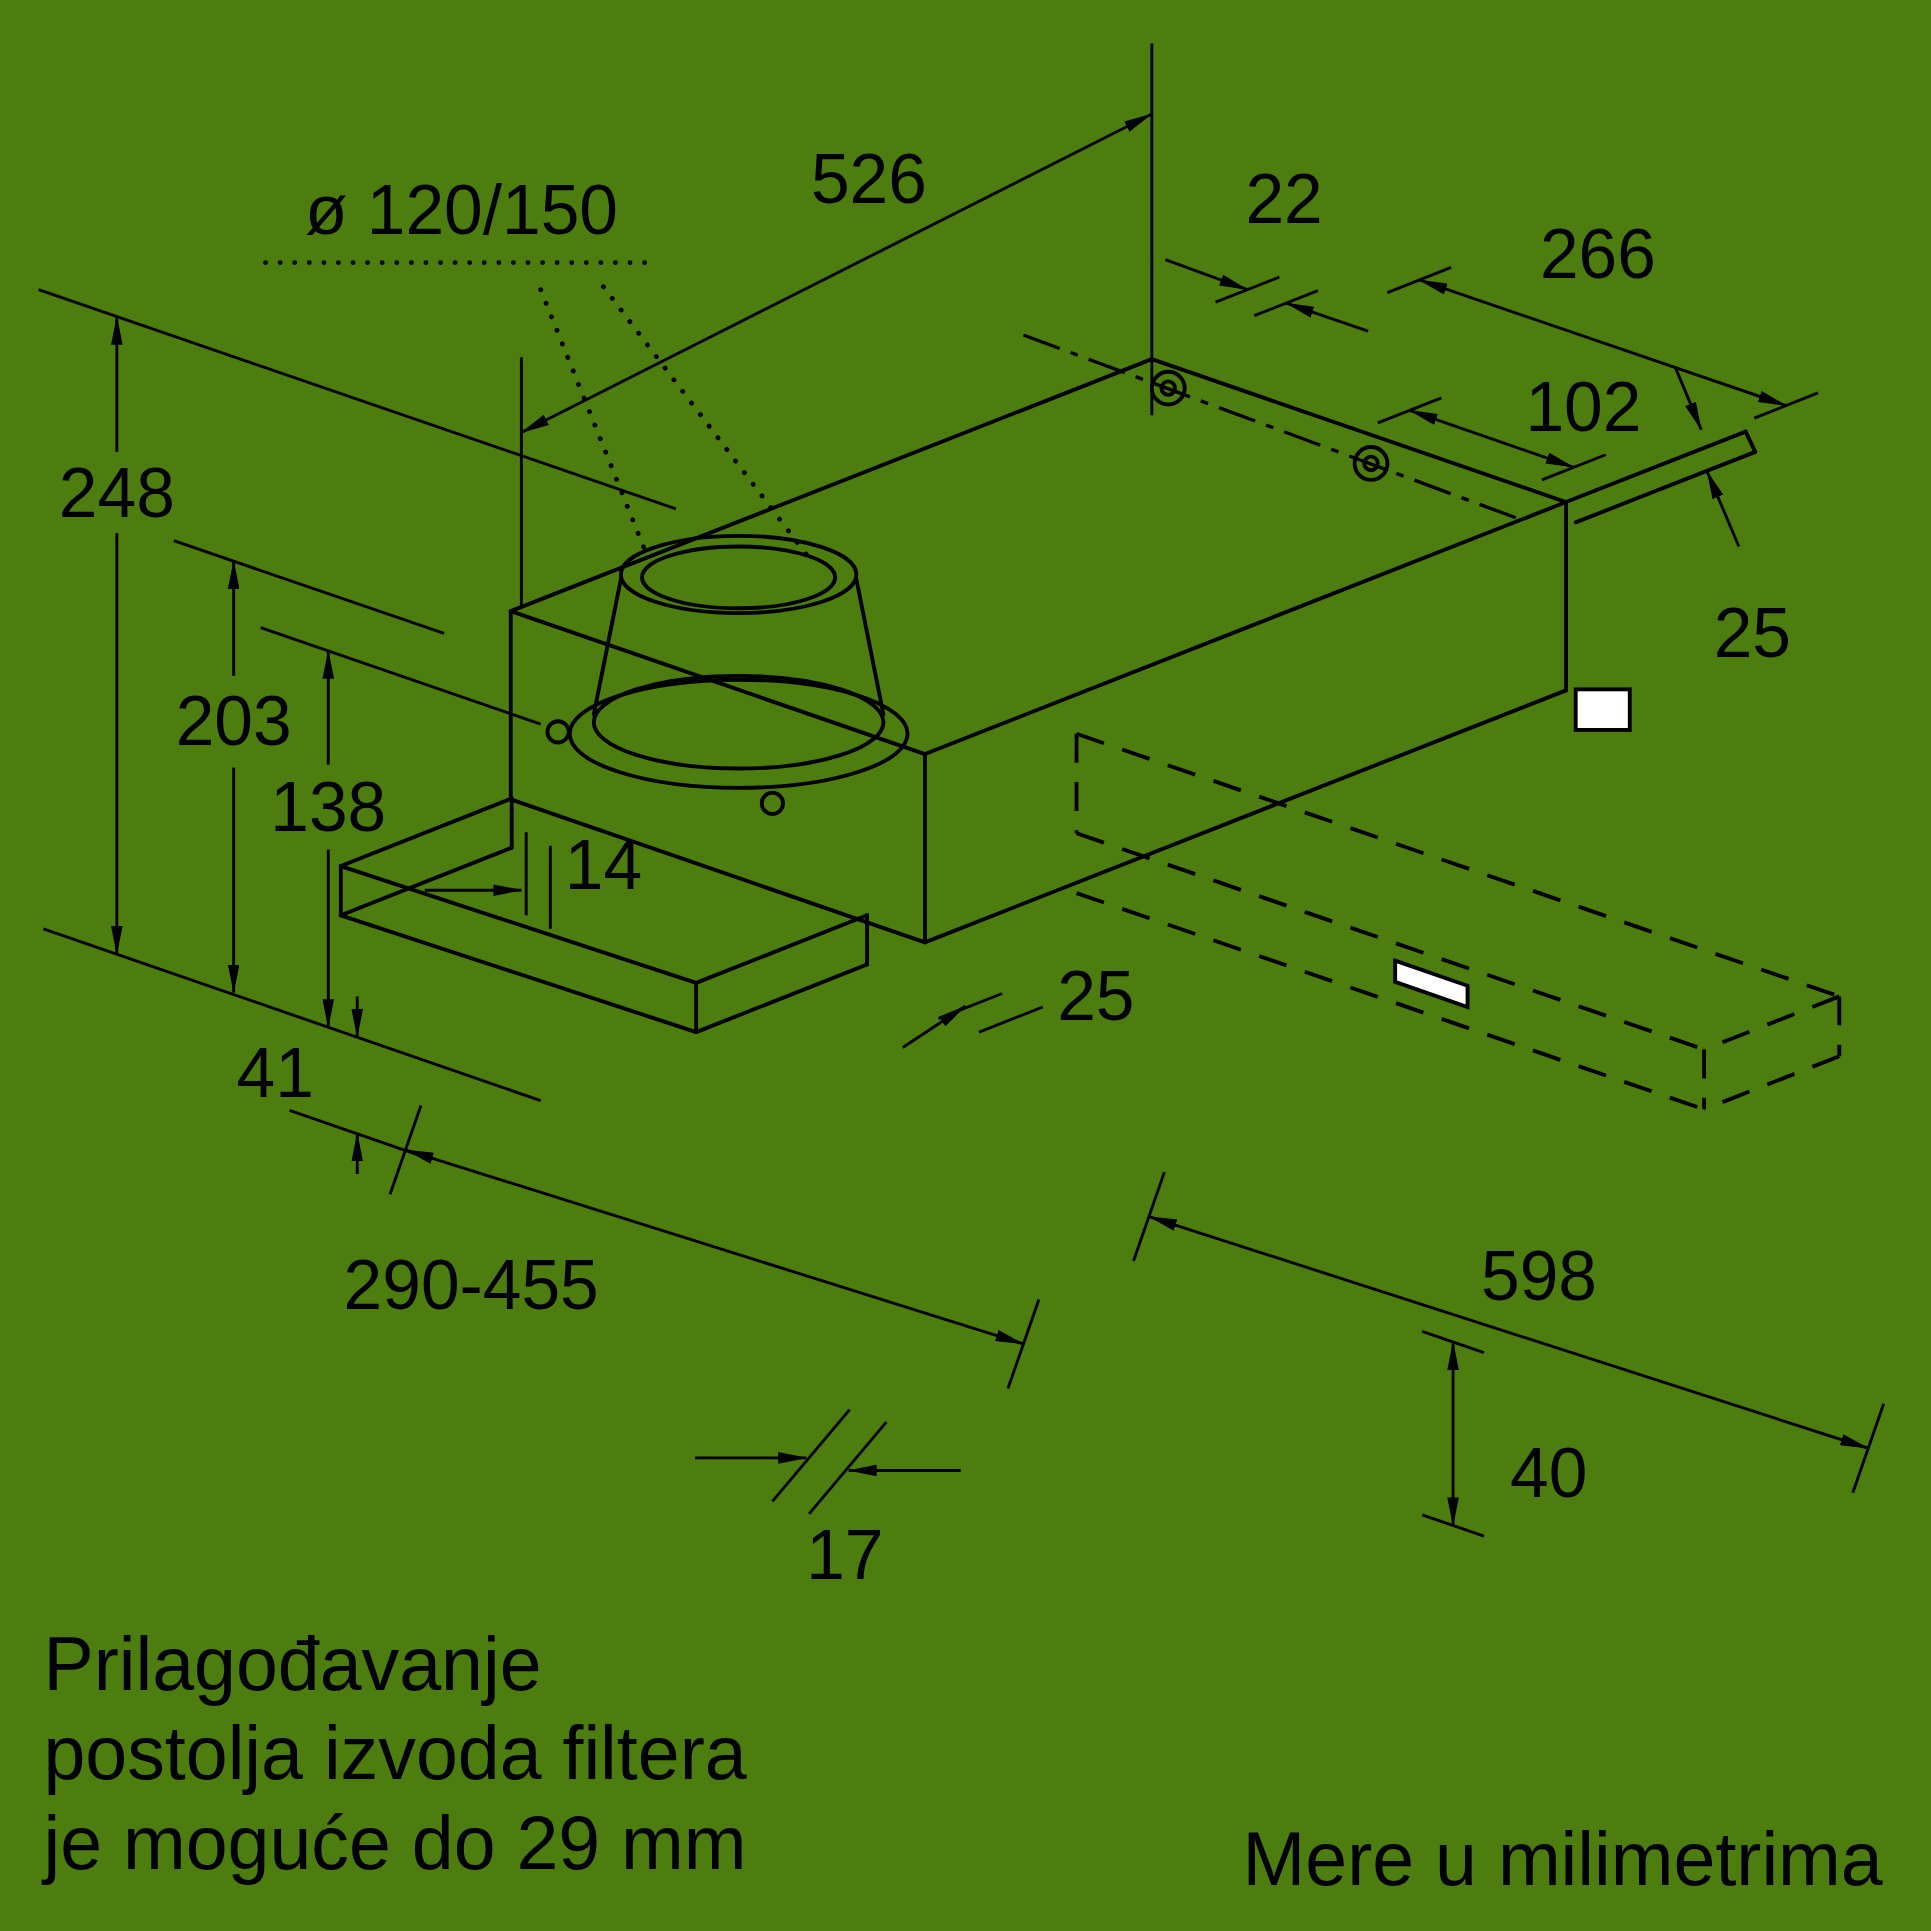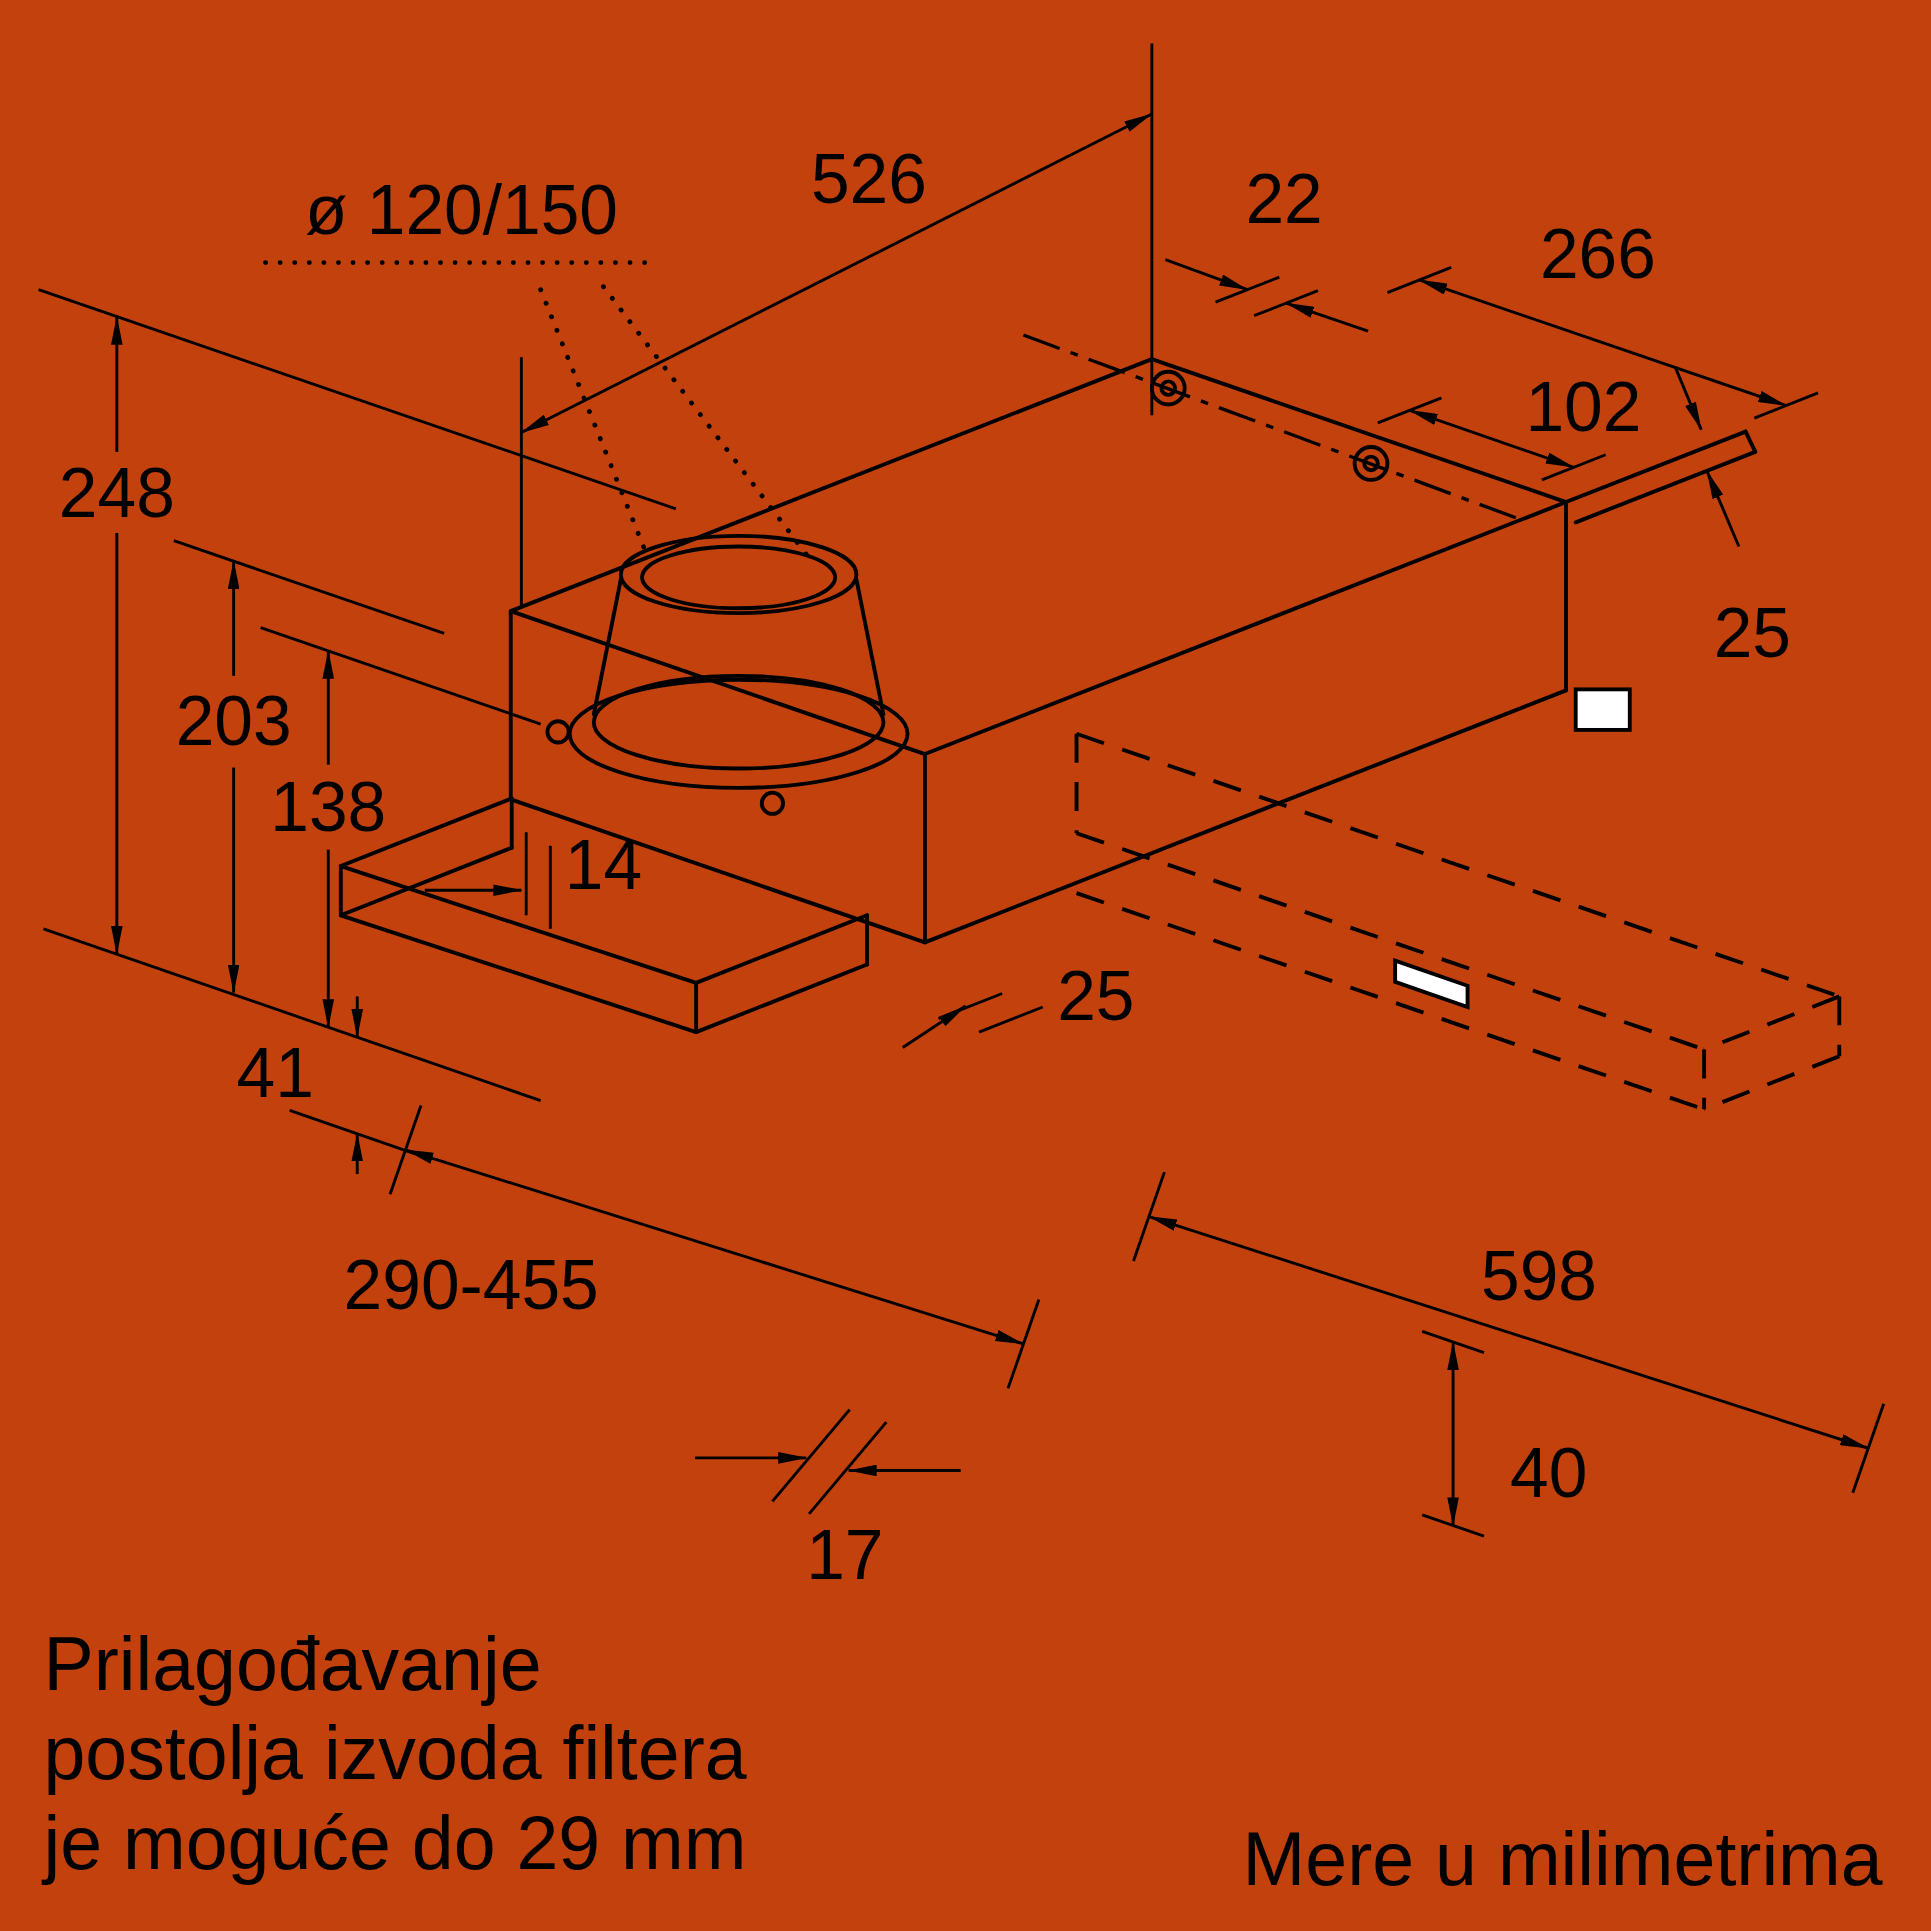--- a/index.html
+++ b/index.html
@@ -1,16 +1,16 @@
 <!DOCTYPE html>
 <html><head>
 <meta charset="utf-8">
 <style>
   html,body{margin:0;padding:0;background:#ffffff;}
-  .page{width:1931px;height:1931px;background:#c2410c;position:relative;overflow:hidden;}
+  .page{width:1931px;height:1931px;background:#4d7c0f;position:relative;overflow:hidden;}
   svg{display:block;}
   .obj{stroke:#000;stroke-width:4;fill:none;stroke-linecap:round;stroke-linejoin:round;}
   .objfill{stroke:#000;stroke-width:4;fill:#fff;}
   .dim{stroke:#000;stroke-width:3;fill:none;}
   .dash{stroke:#000;stroke-width:4;fill:none;stroke-dasharray:30 20;}
   .dashdot{stroke:#000;stroke-width:3.5;fill:none;stroke-dasharray:40 12 8 12;}
   .dot{stroke:#000;stroke-width:5;fill:none;stroke-dasharray:0.1 15;stroke-linecap:round;}
   text{font-family:"Liberation Sans","DejaVu Sans",sans-serif;fill:#000;}
   .dimtxt{font-size:72px;text-anchor:middle;}
   .notetxt{font-size:78px;text-anchor:start;}

